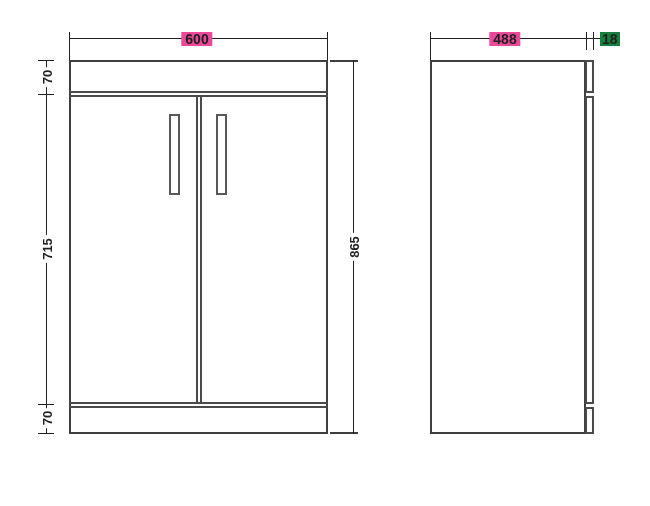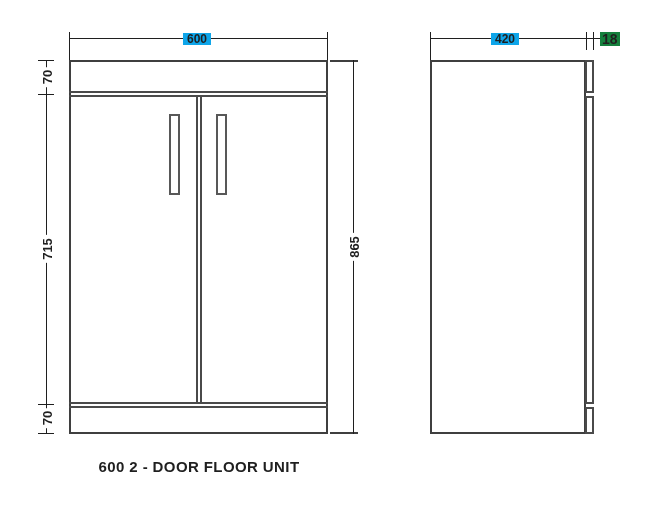--- a/index.html
+++ b/index.html
@@ -17,22 +17,22 @@
   .vsplit{border-left:2px solid var(--inner_line,#4a4a4a);border-right:2px solid var(--inner_line,#4a4a4a);box-sizing:border-box;}
   .handle{border:2px solid var(--handle,#585858);box-sizing:border-box;background:#fff;}
   .strip{border:2px solid var(--inner_line,#4a4a4a);box-sizing:border-box;background:#fff;}
   
   .hline{height:1px;background:var(--dimension,#1f1f1f);}
   .vline{width:1px;background:var(--dimension,#1f1f1f);}
   .extline{background:var(--outline,#3f3f3f);}
   
   .dimlabel{
     transform:translate(-50%,-50%);
-    background:#0ea5e9;padding:0 4px;
-    font-size:12px;font-weight:700;color:var(--dimension,#1a1a1a);
+    background:#ec4899;padding:0 4px;
+    font-size:14px;font-weight:700;color:var(--dimension,#1a1a1a);
     white-space:nowrap;line-height:1;
   }
   .rotlabel{
     transform:translate(-50%,-50%) rotate(-90deg);
     background:#fff;padding:0 3px;
     font-size:13px;font-weight:700;color:var(--dimension,#1a1a1a);
     white-space:nowrap;line-height:1;
   }
   .sidelabel{
     transform:translateY(-50%);
@@ -82,21 +82,20 @@
 
   <div class="abs outline" style="left:430px;top:60px;width:156px;height:374px;"></div>
 
   <div class="abs strip" style="left:585px;top:60px;width:9px;height:33px;"></div>
   <div class="abs strip" style="left:585px;top:96px;width:9px;height:308px;"></div>
   <div class="abs strip" style="left:585px;top:407px;width:9px;height:27px;"></div>
 
   <div class="abs hline" style="left:430px;top:38px;width:156px;"></div>
   <div class="abs vline" style="left:430px;top:32px;height:28px;"></div>
   <div class="abs vline" style="left:586px;top:32px;height:18px;"></div>
-  <span class="abs dimlabel" style="left:505px;top:39px;">420</span>
+  <span class="abs dimlabel" style="left:505px;top:39px;">488</span>
 
   <div class="abs hline" style="left:586px;top:38px;width:14px;"></div>
   <div class="abs vline" style="left:593px;top:32px;height:18px;"></div>
   <span class="abs sidelabel" style="left:600px;top:39px;">18</span>
 
-  <div class="abs caption" style="left:199px;top:466px;">600 2 - DOOR FLOOR UNIT</div>
 
 </div>
 
 </body></html>

